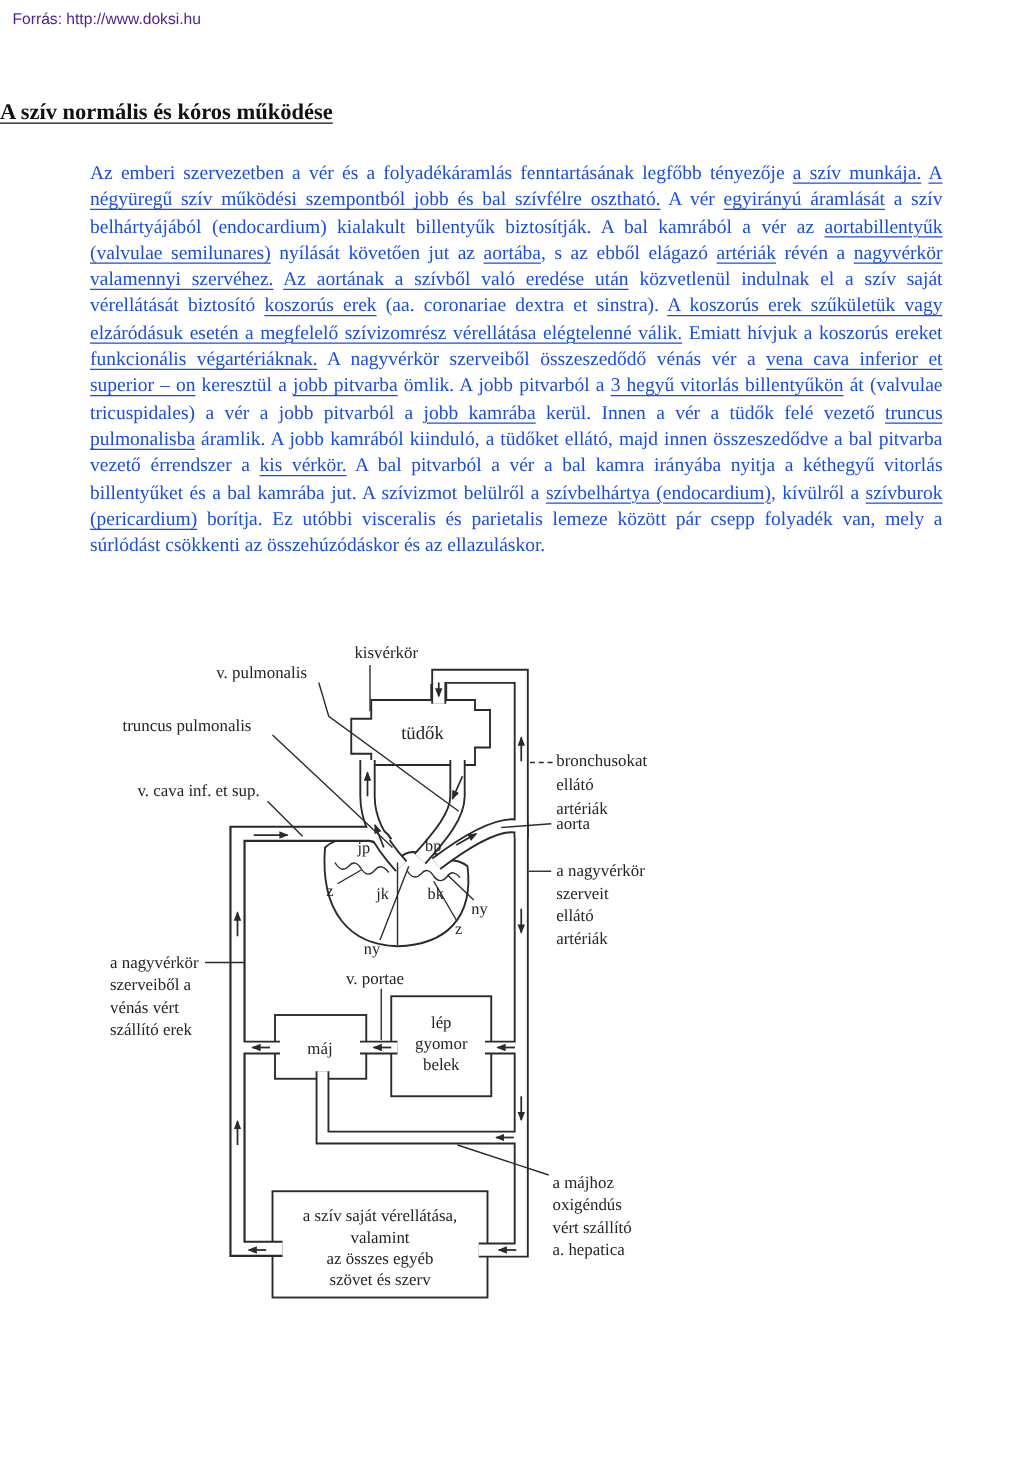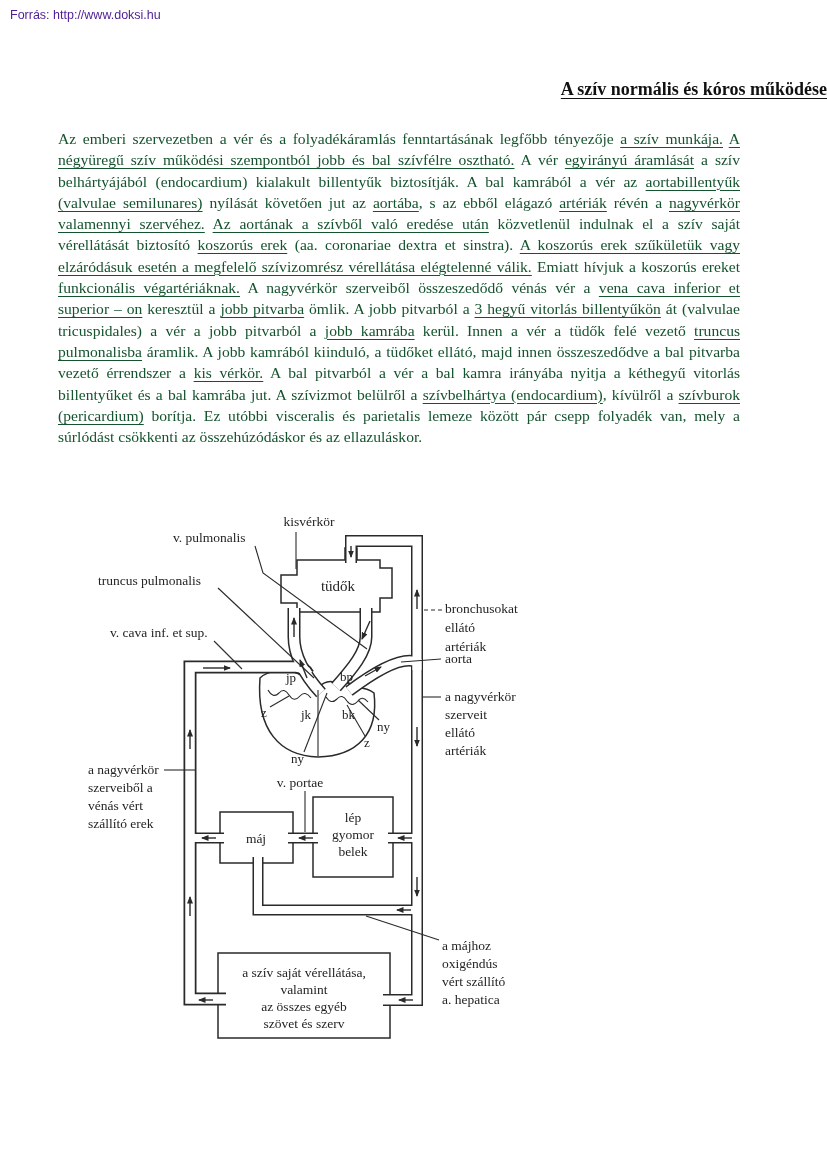--- a/index.html
+++ b/index.html
@@ -5,27 +5,27 @@
   html,body{margin:0;padding:0;}
   body{
     width:827px;height:1170px;position:relative;background:#ffffff;
     font-family:"Liberation Serif",serif;color:#1b1b1b;overflow:hidden;
   }
   .src-header{
     position:absolute;left:10px;top:8px;
     font-family:"Liberation Sans",sans-serif;font-size:12.5px;color:#4c1d95;
   }
   .doc-title{
-    position:absolute;left:0;top:79px;width:827px;text-align:right;
+    position:absolute;left:0;top:79px;width:827px;text-align:left;
     font-size:18px;font-weight:bold;text-decoration:underline;
     text-underline-offset:3px;color:#111;
   }
   .body-par{
-    position:absolute;left:58px;top:128px;width:682px;
-    font-size:15.6px;line-height:21.3px;text-align:justify;color:#14532d;
+    position:absolute;left:72px;top:128px;width:682px;
+    font-size:15.6px;line-height:21.3px;text-align:justify;color:#1d4ed8;
   }
   .body-par span.u{
     text-decoration:underline;text-decoration-thickness:1.2px;text-underline-offset:3px;
   }
   svg{position:absolute;left:0;top:0;}
   svg text{font-family:"Liberation Serif",serif;fill:#242424;}
   .lbl{font-size:13.5px;}
   .lbl-sm{font-size:13px;}
   .box-lbl{font-size:13.5px;text-anchor:middle;}
   .lung-lbl{font-size:15px;text-anchor:middle;}

